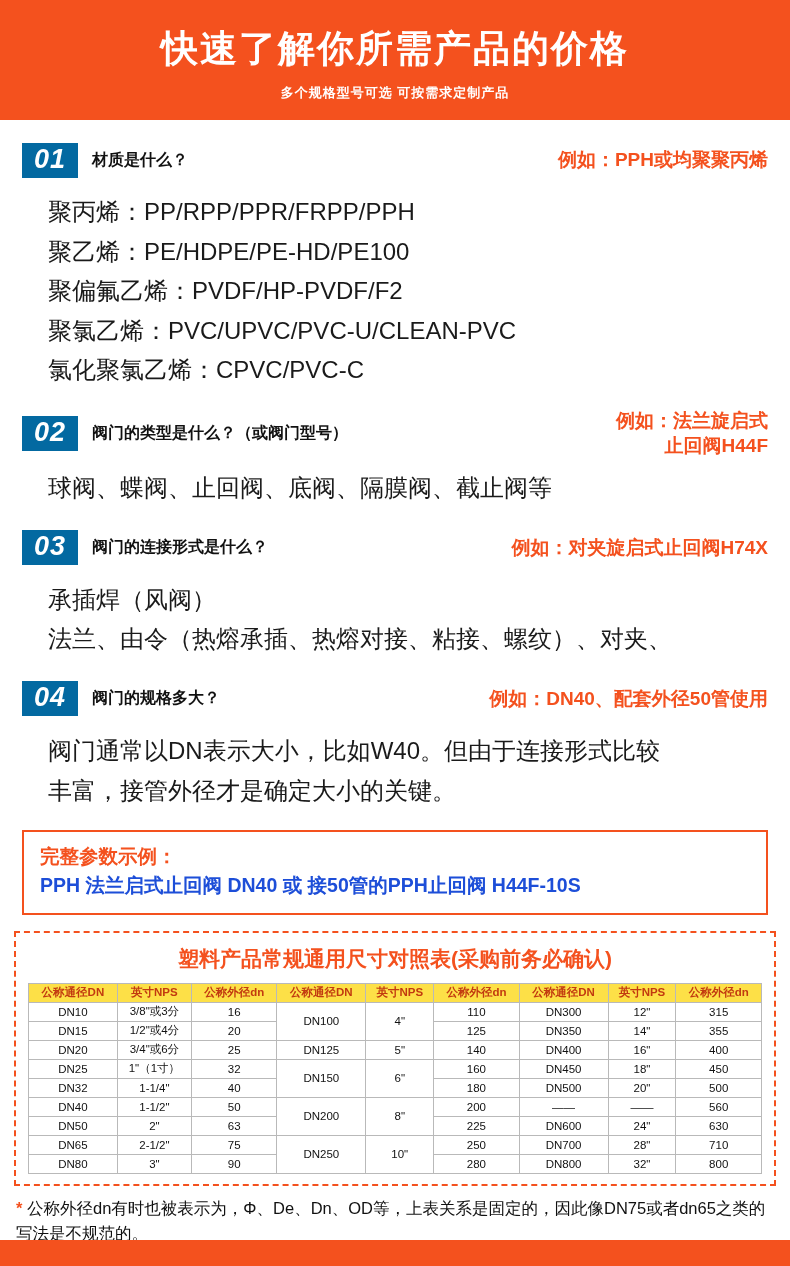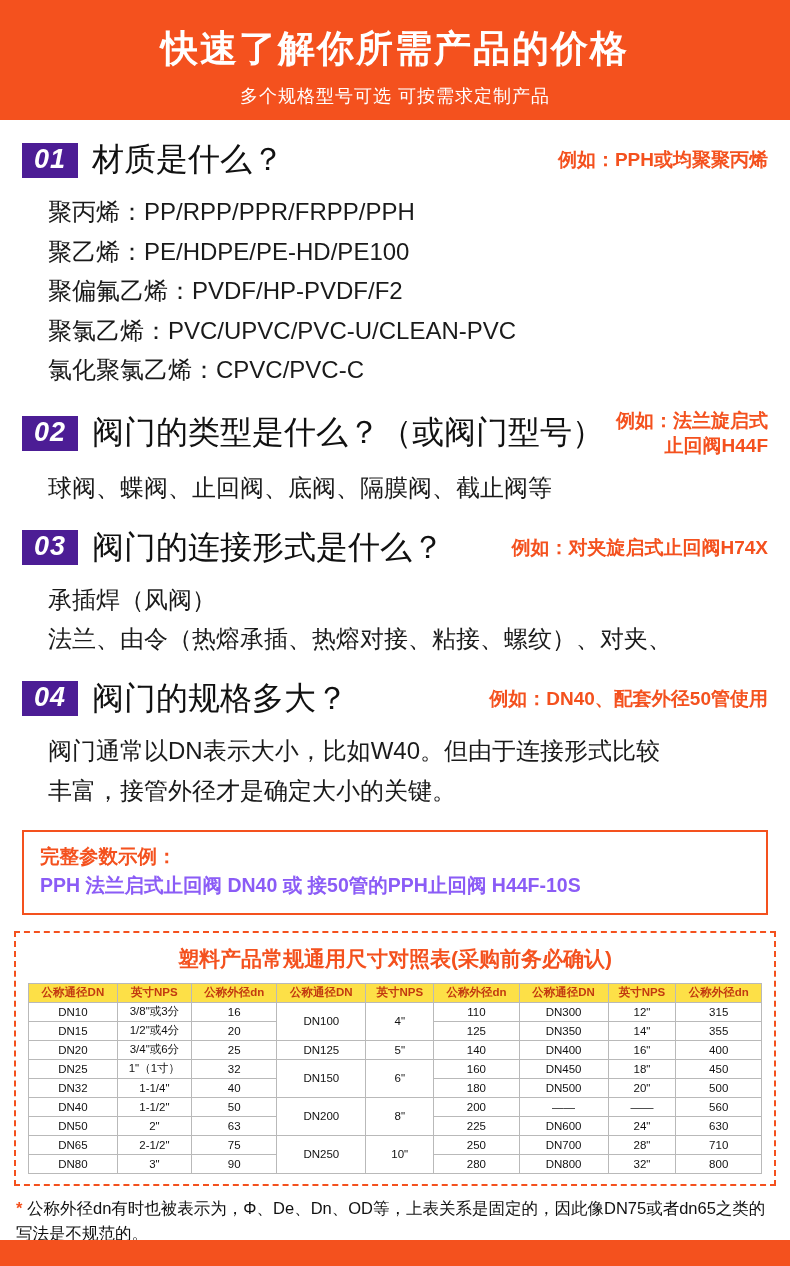--- a/index.html
+++ b/index.html
@@ -28,53 +28,54 @@
     padding-top: 26px;
     text-align: center;
   }
   .header-title {
     font-size: 37px;
     font-weight: bold;
     letter-spacing: 2px;
     line-height: 1.25;
   }
   .header-sub {
-    font-size: 18px;
+    font-size: 13px;
     margin-top: 12px;
     letter-spacing: 1px;
+    font-weight: bold;
   }
   
   .content {
     padding: 0 22px;
   }
   .section {
     margin-top: 18px;
   }
   .sec-head {
     display: flex;
     align-items: center;
     position: relative;
     min-height: 44px;
   }
   .num-badge {
-    background: #4c1d95;
+    background: #0369a1;
     color: #fff;
     font-size: 27px;
     font-weight: bold;
     font-style: italic;
     padding: 3px 10px 5px 10px;
     line-height: 1;
     margin-right: 14px;
     min-width: 56px;
     text-align: center;
     letter-spacing: 1px;
   }
   .sec-title {
-    font-size: 32px;
-    font-weight: normal;
+    font-size: 16px;
+    font-weight: bold;
     color: #111;
     white-space: nowrap;
   }
   .sec-example {
     color: #F4511E;
     font-size: 19px;
     font-weight: bold;
     margin-left: auto;
     text-align: right;
     line-height: 1.32;
@@ -94,21 +95,21 @@
     border: 2px solid #F4511E;
     padding: 10px 16px 12px 16px;
   }
   .hb-line1 {
     color: #F4511E;
     font-weight: bold;
     font-size: 19.5px;
     line-height: 1.5;
   }
   .hb-line2 {
-    color: #8b5cf6;
+    color: #1d4ed8;
     font-weight: bold;
     font-size: 19.5px;
     line-height: 1.5;
   }
   
   .table-block {
     margin: 16px 14px 0 14px;
     border: 2px dashed #F4511E;
     padding: 12px 12px 10px 12px;
   }

